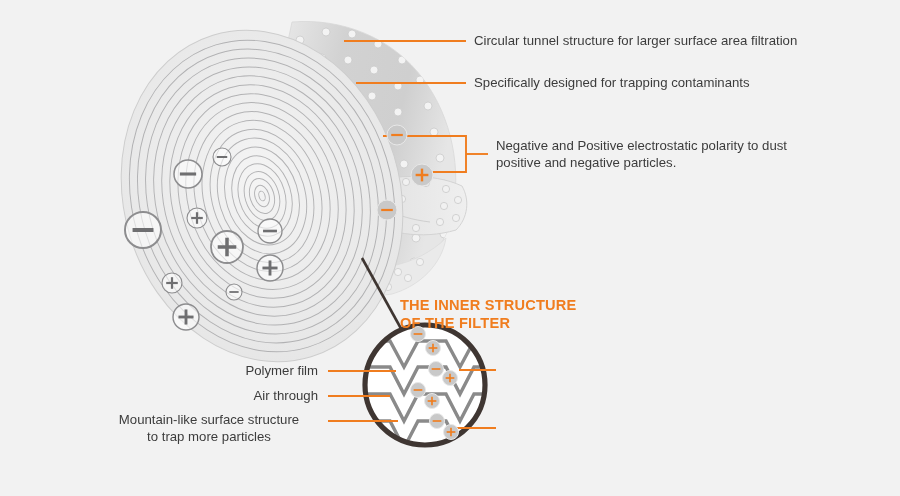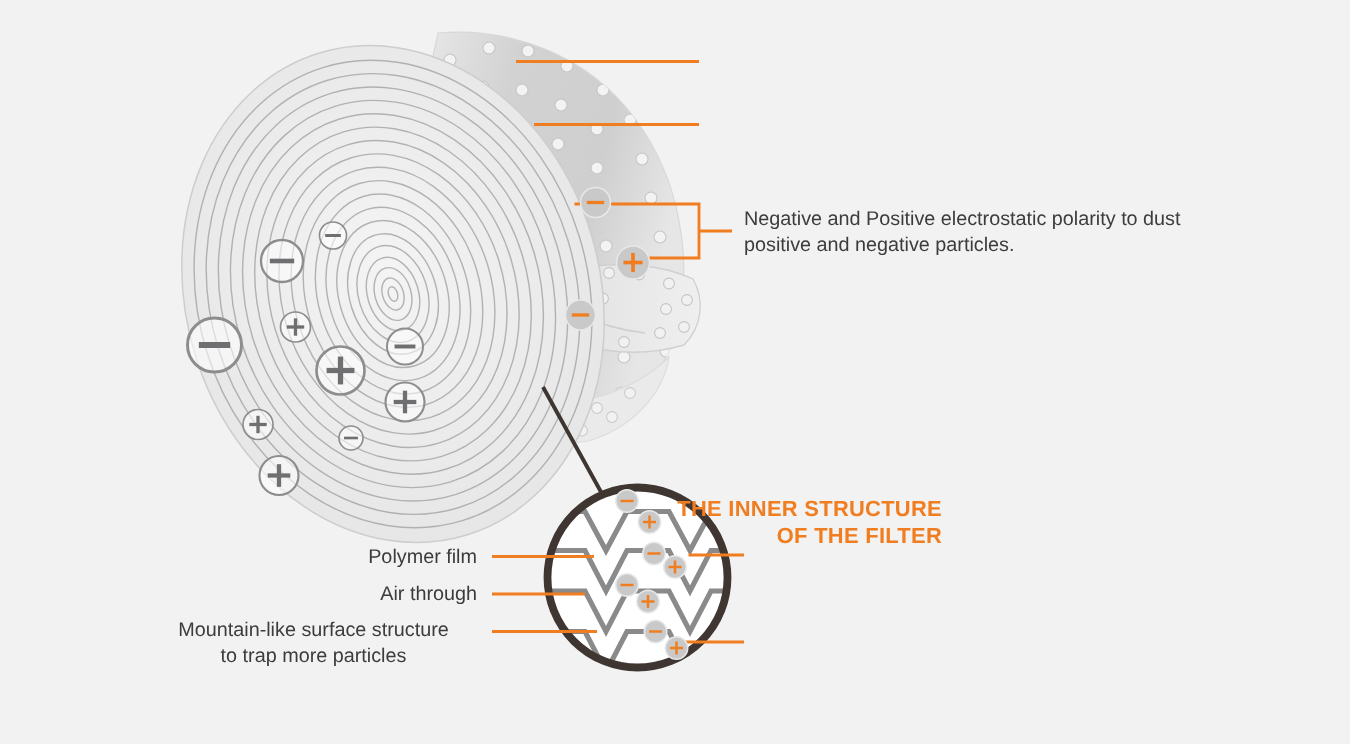--- a/index.html
+++ b/index.html
@@ -19,28 +19,26 @@
     font-size:13.2px;
     line-height:16.5px;
     white-space:pre-line;
   }
   .calloutText.right{text-align:left;}
   .calloutText.leftAl{text-align:right;}
 
   #insetTitle{
     position:absolute;
     left:400px; top:296px; width:228px;
-    text-align:right;
     color:#f07d1f;
     font-size:14.6px;
     line-height:18px;
     font-weight:bold;
     letter-spacing:.2px;
     white-space:pre-line;
-    margin-top:35px;
   }
 </style>
 </head>
 <body>
 
 <div id="stage">
 
   <svg class="layer">
     <defs>
       <linearGradient id="bodyGrad" x1="0" y1="0" x2="1" y2="0.35">
@@ -332,21 +330,23 @@
           <line x1="432.65" y1="421" x2="441.35" y2="421" stroke="#f07d1f" stroke-width="1.65"></line>
         </g>
         <g>
           <circle cx="451" cy="432" r="7.5" fill="#c9c9c9" stroke="#e8e8e8" stroke-width="1"></circle>
           <line x1="446.65" y1="432" x2="455.35" y2="432" stroke="#f07d1f" stroke-width="1.65"></line>
           <line x1="451" y1="427.65" x2="451" y2="436.35" stroke="#f07d1f" stroke-width="1.65"></line>
         </g>
       </g>
   </svg>
 
-
+  <div class="calloutText right" style="left:474px;top:33px;width:400px;">Circular tunnel structure for larger surface area filtration</div>
+
+  <div class="calloutText right" style="left:474px;top:75px;width:400px;">Specifically designed for trapping contaminants</div>
 
   <div class="calloutText right" style="left:496px;top:138px;width:390px;">Negative and Positive electrostatic polarity to dust
 positive and negative particles.</div>
 
   <div id="insetTitle">THE INNER STRUCTURE
 OF THE FILTER</div>
 
   <div class="calloutText leftAl" style="left:118px;top:363px;width:200px;text-align:right;">Polymer film</div>
 
   <div class="calloutText leftAl" style="left:118px;top:388px;width:200px;">Air through</div>

